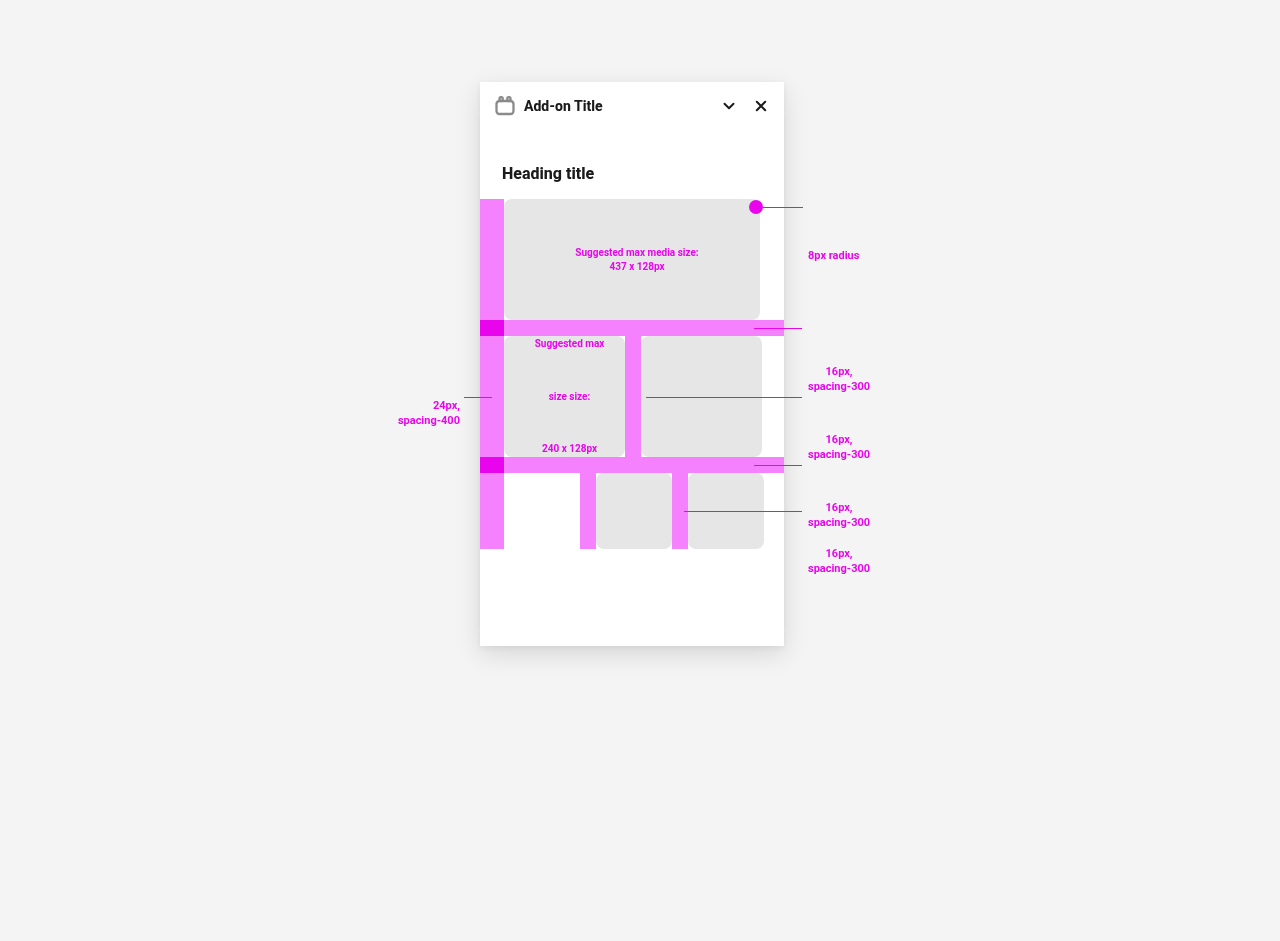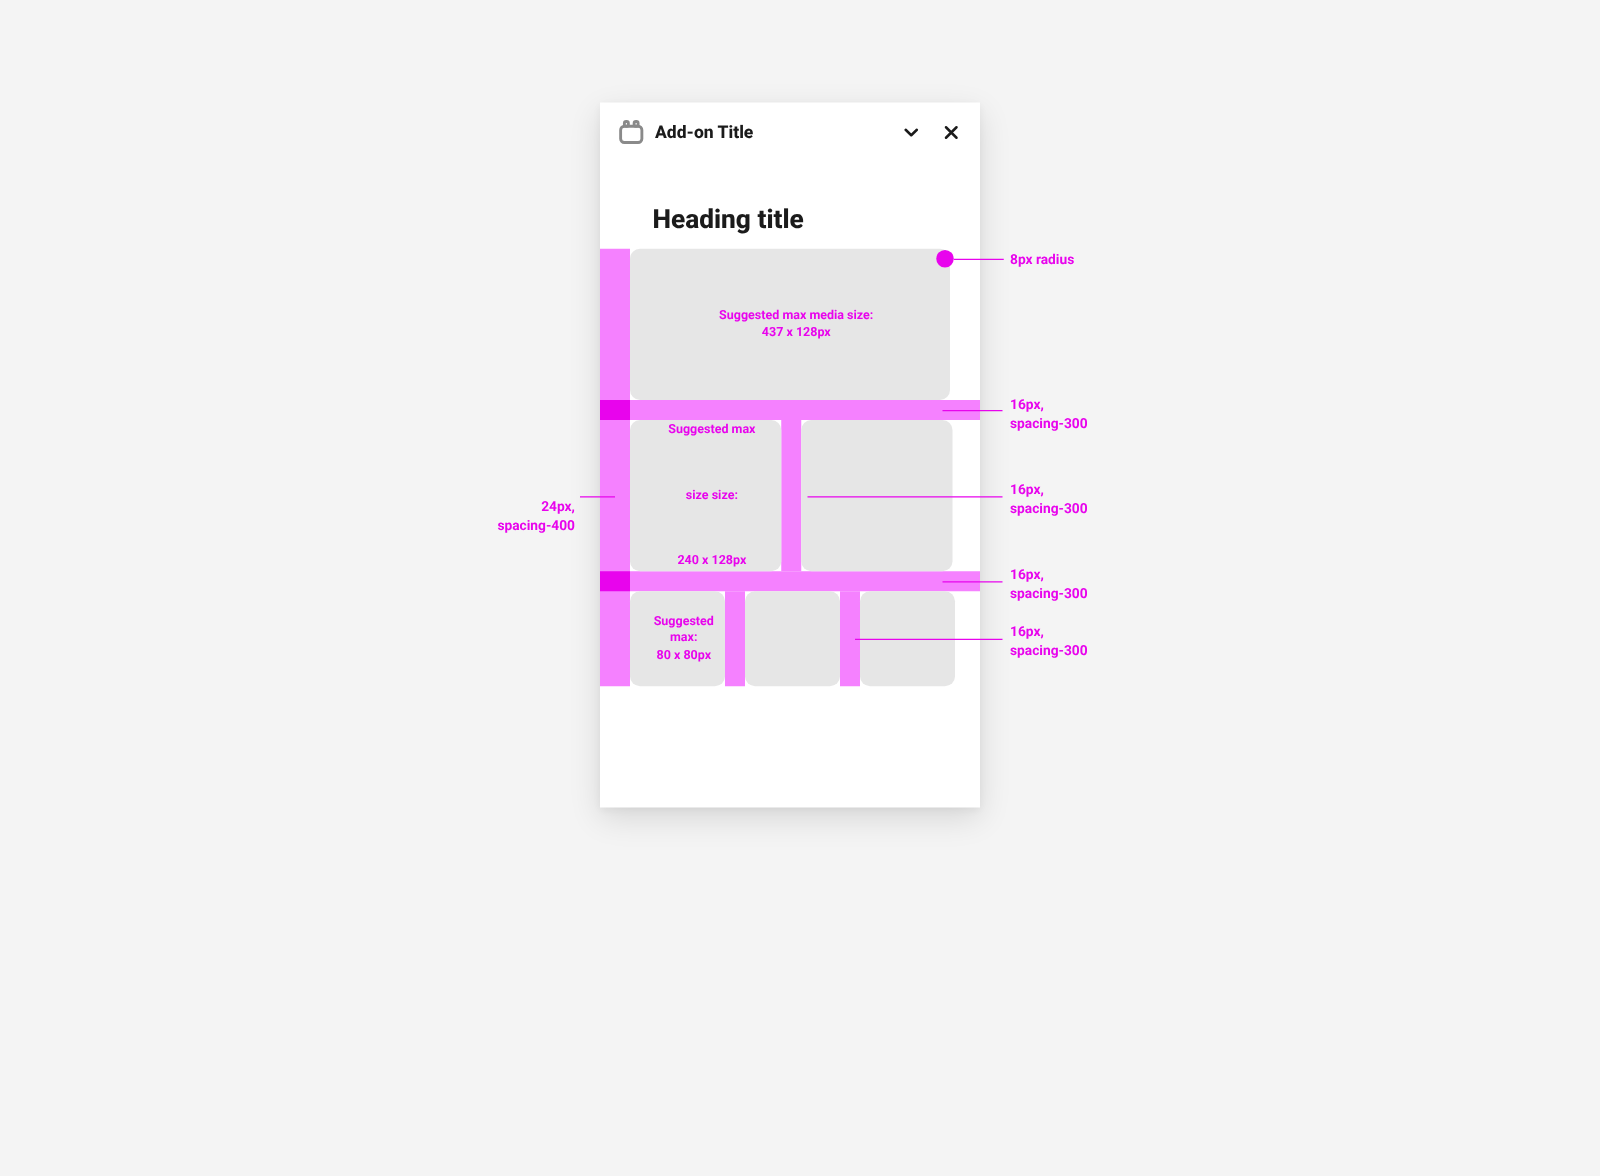--- a/index.html
+++ b/index.html
@@ -56,24 +56,23 @@
     margin-left: 6px;
     flex: 0 0 auto;
     color: #1b1b1b;
     cursor: pointer;
   }
   
   .heading {
     position: absolute;
     left: 22px;
     top: 82px;
-    font-size: 21px;
+    font-size: 16px;
     font-weight: 800;
     color: #1b1b1b;
-    margin-left: 20px;
   }
   
   .hl-outer-l {
     position: absolute;
     left: 0;
     top: 117px;
     width: 24px;
     height: 350px;
     background: #f581ff;
   }
@@ -150,21 +149,21 @@
 
   
   .anno {
     position: absolute;
     color: #e804ed;
     font-size: 11px;
     font-weight: 700;
     line-height: 1.35;
   }
   .anno.left { text-align: right; }
-  .anno.right { text-align: left; }
+  .anno.right { text-align: center; margin-top: 48px; }
   .anno-line {
     position: absolute;
     background: #e804ed;
     height: 1px;
   }
   .dot {
     position: absolute;
     width: 14px;
     height: 14px;
     background: #e804ed;
@@ -213,25 +212,20 @@
     <div class="card card-1">
       <span>Suggested max media size:</span>
       <span>437 x 128px</span>
     </div>
     <div class="card card-2a">
       <span>Suggested max</span>
       <span>size size:</span>
       <span>240 x 128px</span>
     </div>
     <div class="card card-2b"></div>
-    <div class="card card-3a">
-      <span>Suggested</span>
-      <span>max:</span>
-      <span>80 x 80px</span>
-    </div>
     <div class="card card-3b"></div>
     <div class="card card-3c"></div>
   </div>
 
   <div class="dot" style="left:749px; top:200px;"></div>
   <div class="anno-line" style="left:763px; top:207px; width:40px;"></div>
   <div class="anno right" style="left:808px; top:201px; white-space:pre;">8px radius</div>
 
   <div class="anno-line" style="left:754px; top:328px; width:48px;"></div>
   <div class="anno right" style="left:808px; top:317px; white-space:pre;">16px,

